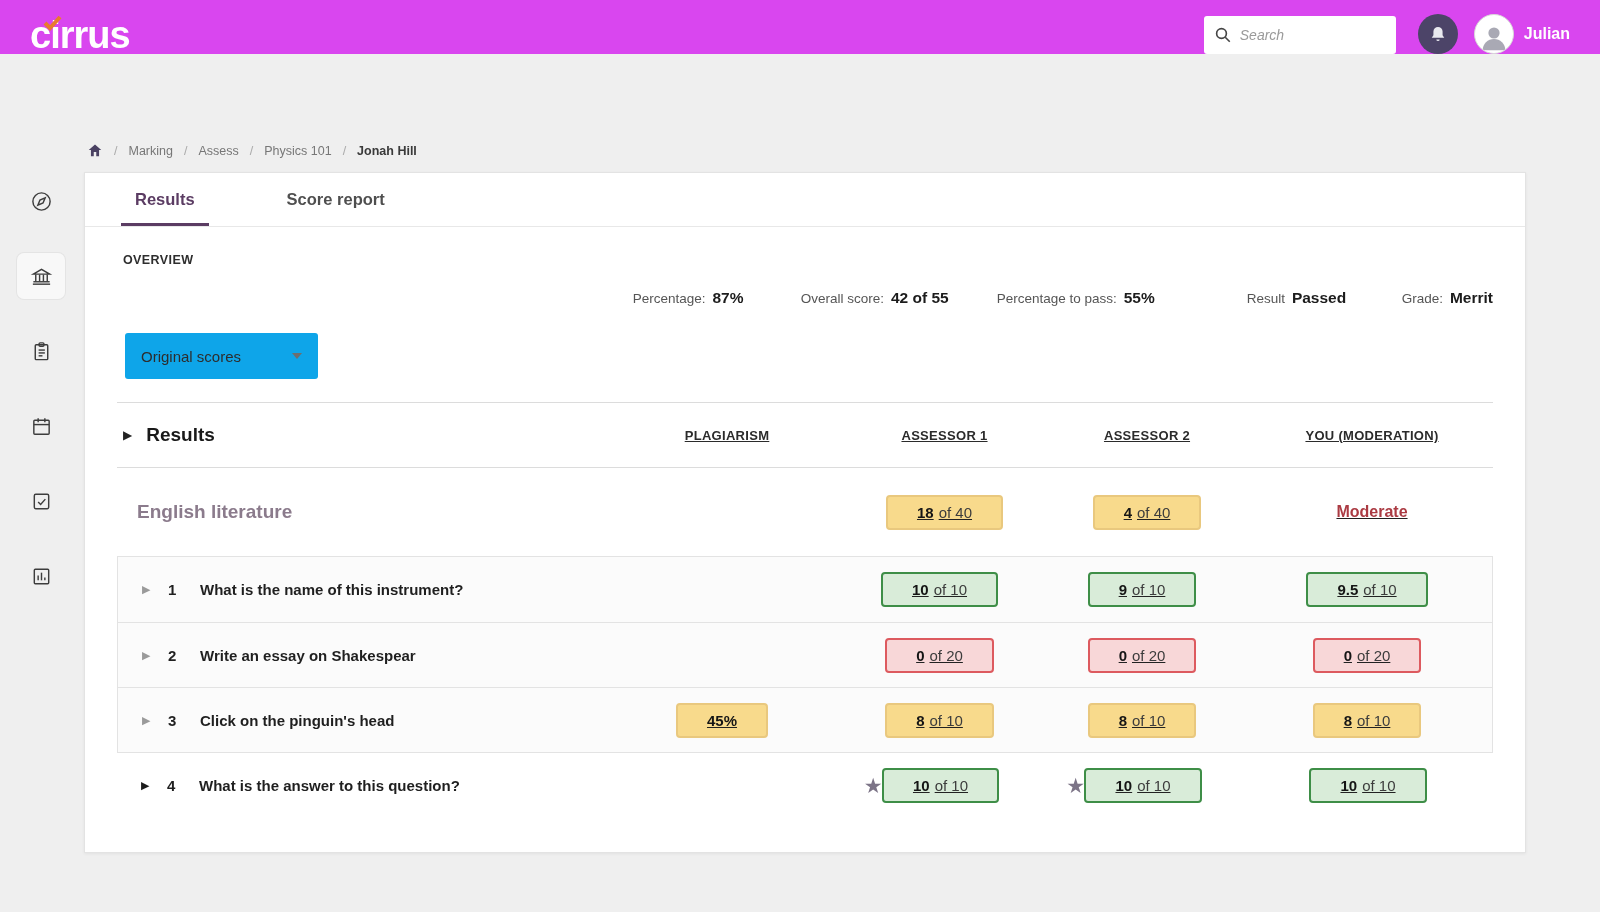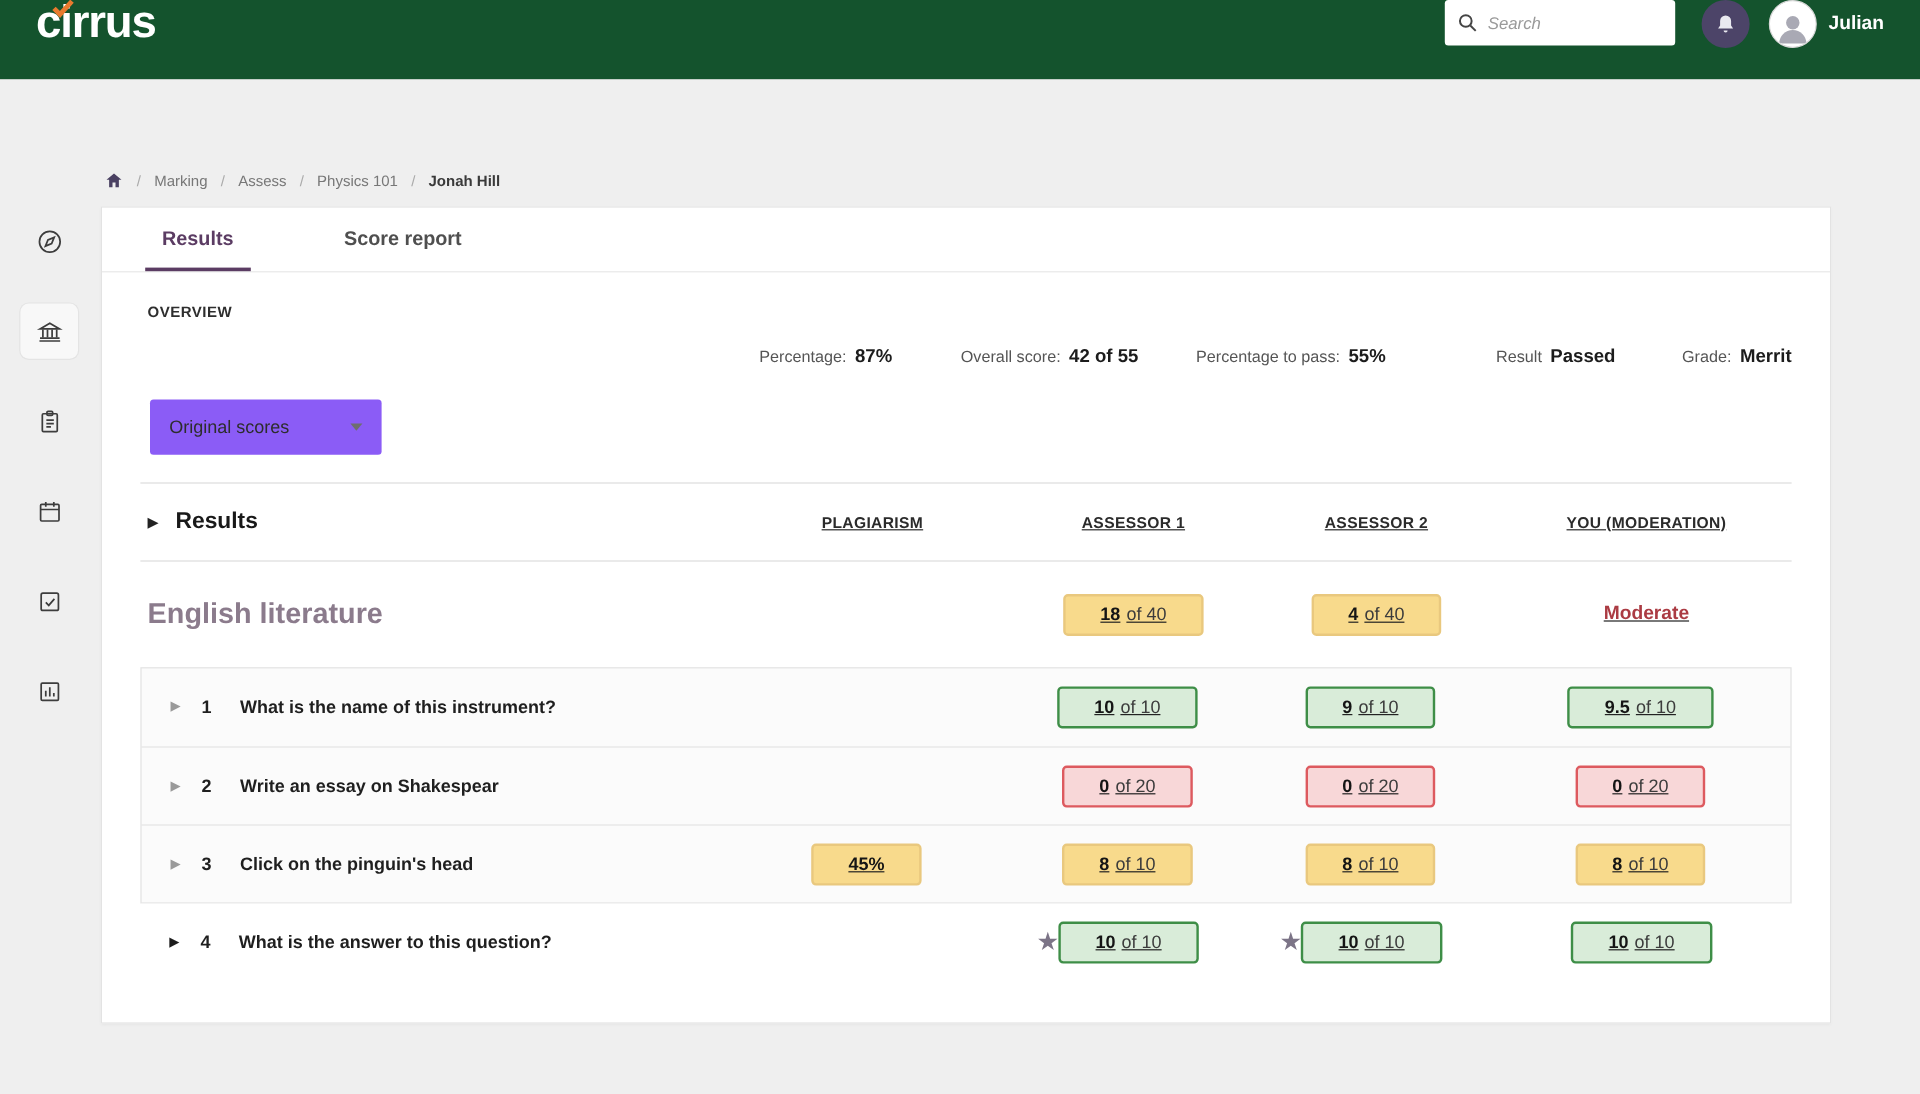--- a/index.html
+++ b/index.html
@@ -1,22 +1,22 @@
 <!DOCTYPE html>
 <html><head>
 <meta charset="utf-8">
 <style>
   * { margin:0; padding:0; box-sizing:border-box; }
   html,body { width:1600px; height:912px; overflow:hidden; }
   body { font-family:"Liberation Sans", sans-serif; background:#efefef; color:#222; }
   .screen { position:relative; width:1600px; height:912px; }
 
   
-  .topbar { position:absolute; top:0; left:0; width:100%; height:66px; background:#14532d;
-            display:flex; align-items:flex-start; z-index:5; }
+  .topbar { position:absolute; top:0; left:0; width:100%; height:54px; background:#d946ef;
+            display:flex; align-items:flex-end; z-index:5; }
   .logo { position:relative; margin-left:30px; color:#fff; font-size:38px; font-weight:bold;
           letter-spacing:-1px; line-height:1; cursor:pointer; }
   .logo-check { position:absolute; left:13px; top:-1px; }
   .searchbox { margin-left:auto; width:192px; height:38px; background:#fff; border-radius:3px;
                display:flex; align-items:center; padding:0 10px; }
   .searchbox input { border:none; outline:none; width:140px; font-size:14px; margin-left:8px;
                      font-family:"Liberation Sans", sans-serif; color:#333; }
   .searchbox input::placeholder { font-style:italic; color:#9a9a9a; }
   .bell-wrap { width:40px; height:40px; border-radius:50%; background:#4c4468; margin:0 16px 0 22px;
                display:flex; align-items:center; justify-content:center; cursor:pointer; }
@@ -54,42 +54,42 @@
   .tab.inactive { color:#4f4f4f; margin-left:64px; }
 
   .overview { padding:26px 32px 0 38px; }
   .overview-heading { font-size:12.5px; font-weight:bold; letter-spacing:.4px; color:#2e2e2e; }
   .stats { display:flex; align-items:baseline; margin-top:22px; font-size:13.5px; color:#555;justify-content:flex-end; }
   .stat { display:flex; align-items:baseline; }
   .stat .val { font-size:15.5px; font-weight:bold; color:#1c1c1c; margin-left:7px; }
   .stat1 { width:168px; } .stat2 { width:196px; } .stat3 { width:250px; } .stat4 { width:155px; }
 
   .filters { display:flex; gap:48px; margin:26px 0 0 40px; }
-  .dropdown { width:193px; height:46px; background:#8b5cf6; border-radius:3px; display:flex;
+  .dropdown { width:193px; height:46px; background:#0ea5e9; border-radius:3px; display:flex;
               align-items:center; justify-content:space-between; padding:0 16px; font-size:15px;
               color:#2d2d2d; cursor:pointer;gap:10px; }
   .caret-down { width:0; height:0; border-left:5.5px solid transparent; border-right:5.5px solid transparent;
                 border-top:6.5px solid #6e6e6e; }
 
   .rule { border:none; border-top:1px solid #dcdcdc; margin:23px 32px 0 32px; }
 
   
   .c-plag { width:230px; } .c-a1 { width:205px; } .c-a2 { width:200px; } .c-you { width:250px; }
   .col { display:flex; align-items:center; justify-content:center; position:relative;text-decoration:underline; }
 
   .results-header { display:flex; align-items:center; height:64px; padding:0 28px 0 38px; }
   .results-left { flex:1; display:flex; align-items:center; gap:14px; }
   .tri { font-size:12px; color:#222; line-height:1; cursor:pointer; }
   .results-title { font-size:19px; font-weight:bold; color:#191919; }
   .col-head { font-size:13px; font-weight:bold; color:#2b2b2b; letter-spacing:.3px; text-align:center; }
 
   .divider { border:none; border-top:1px solid #dcdcdc; margin:0 32px; }
 
   .group-row { display:flex; align-items:center; height:88px; padding:0 28px 0 38px; }
-  .group-title { flex:1; font-size:24px; font-weight:bold; color:#8b7b8c; }
+  .group-title { flex:1; font-size:19px; font-weight:bold; color:#8b7b8c;margin-left:14px; }
   .moderate-link { color:#ab3b43; font-weight:bold; font-size:16px; cursor:pointer; }
 
   .rows-box { margin:0 32px; border:1px solid #e3e3e3; background:#fbfbfb; }
   .qrow { display:flex; align-items:center; height:65px; padding-left:24px; }
   .rows-box .qrow + .qrow { border-top:1px solid #e3e3e3; }
   .qrow .tri { color:#9a9a9a; font-size:11px; width:14px; }
   .qnum { font-size:15px; font-weight:bold; color:#1f1f1f; margin-left:12px; width:18px; }
   .qtext { flex:1; font-size:15px; font-weight:bold; color:#1f1f1f; margin-left:14px; }
   .last-row { margin:0 32px; background:#fff; }
   .last-row .tri { color:#1c1c1c; }

